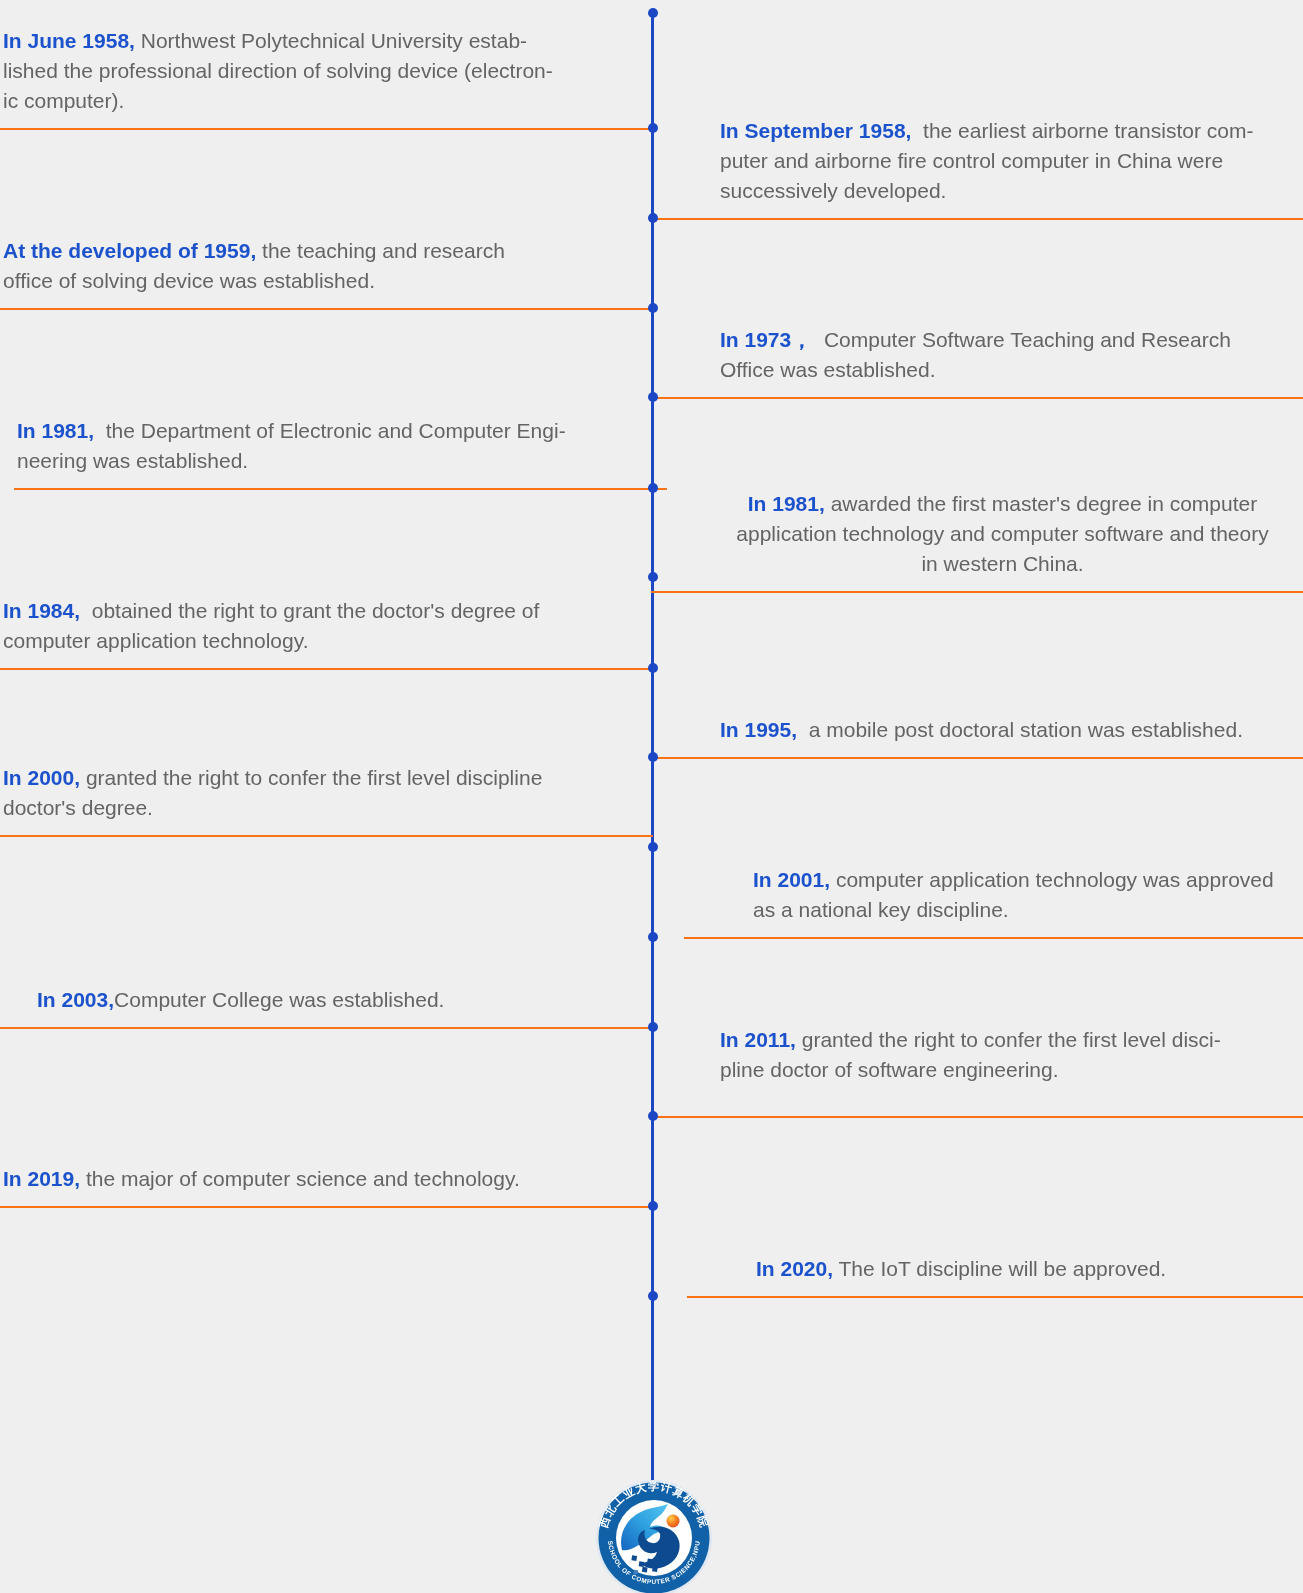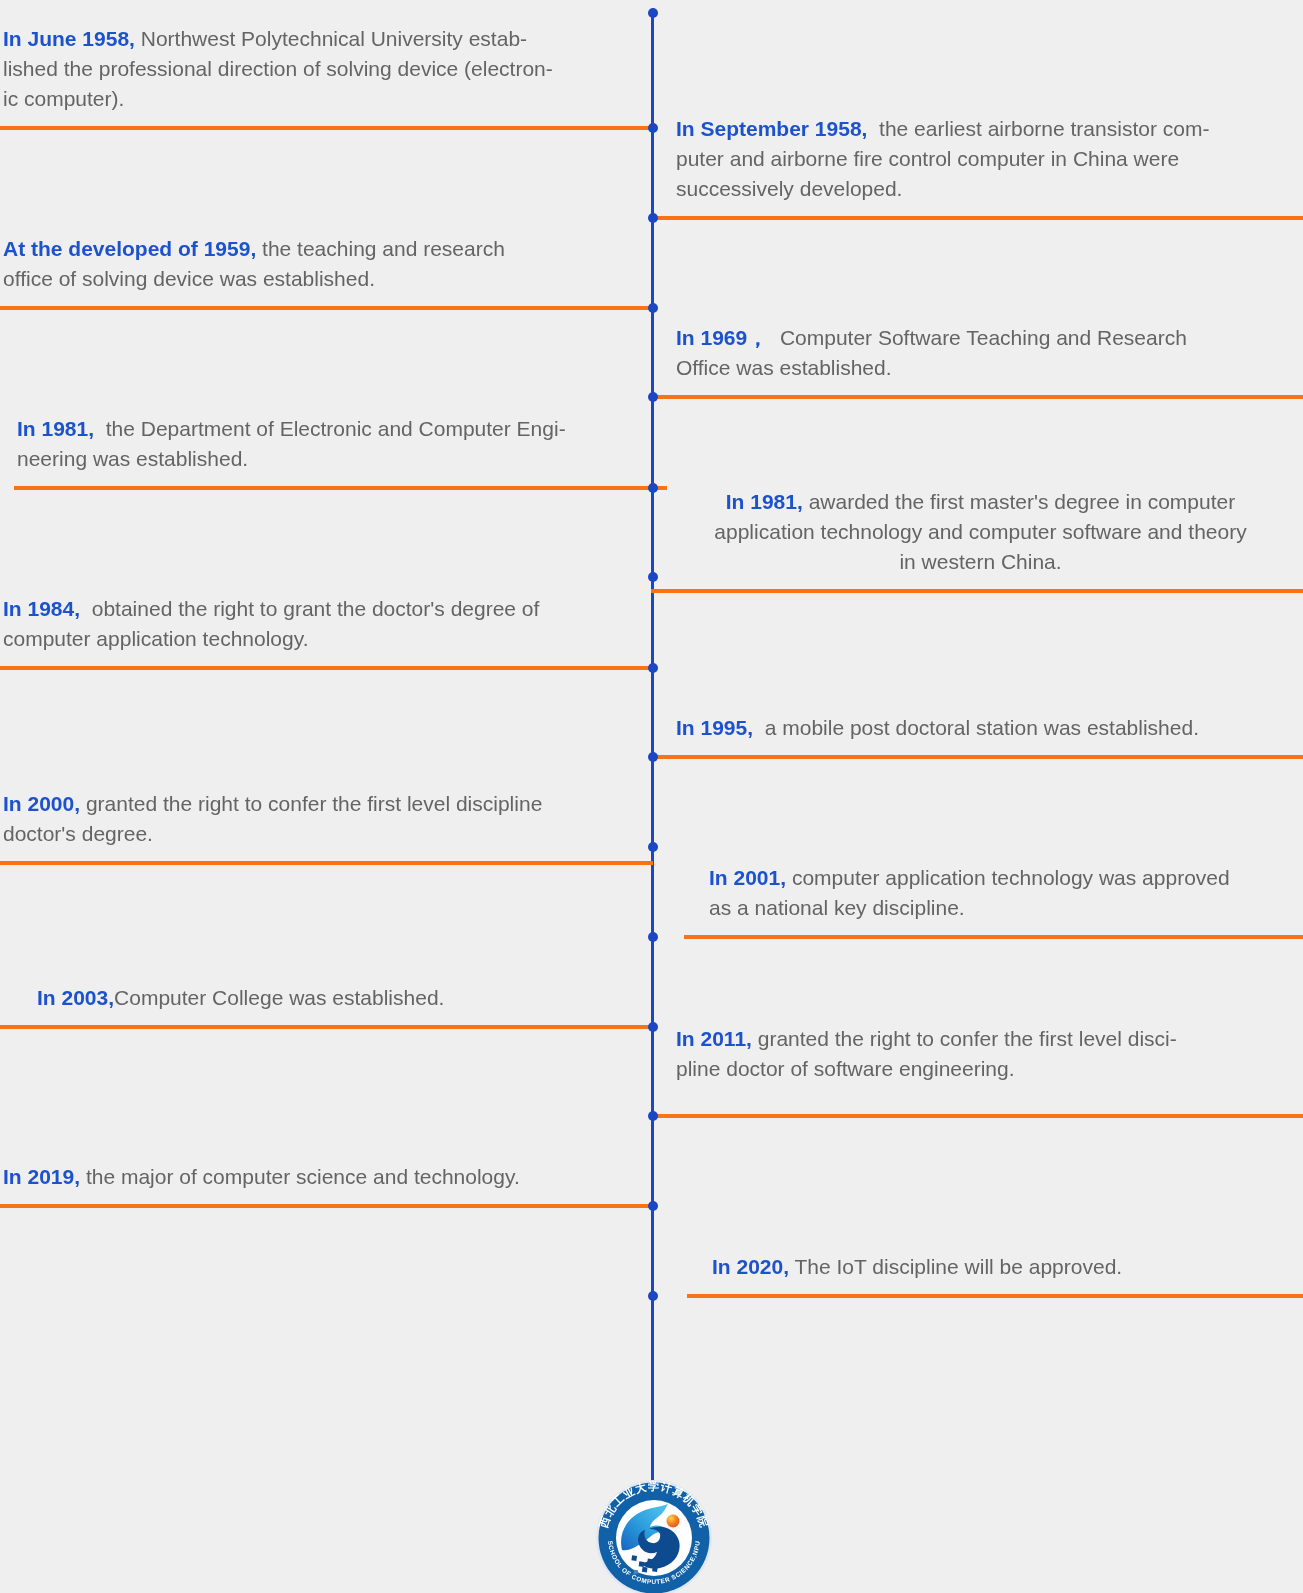--- a/index.html
+++ b/index.html
@@ -12,25 +12,25 @@
   .axis{
     position:absolute;left:651px;top:13px;width:3px;height:1470px;
     background:#1b46c4;
   }
   .dot{
     position:absolute;width:10px;height:10px;border-radius:50%;
     background:#1b46c4;left:648px;
   }
   .event{
     position:absolute;height:112px;box-sizing:border-box;
-    border-bottom:4px solid #f97316;
+    border-bottom:2px solid #f97316;
     display:flex;flex-direction:column;justify-content:flex-end;
   }
   .event.left{left:0;width:653px;}
-  .event.right{left:651px;width:652px;}
+  .event.right{left:651px;width:652px;padding-left:44px;}
   .event-text{
     margin:0;font-size:21px;line-height:30px;color:#646464;
     white-space:pre-wrap;
   }
   .event.left  .event-text{padding:0 26px 12px 3px;}
   .event.right .event-text{padding:0 18px 12px 25px;}
   .event-date{color:#1d52cd;font-weight:700;}
   #logo{position:absolute;left:594px;top:1478px;width:120px;height:120px;}
   .arc-cn{font-size:11px;font-weight:700;fill:#ffffff;letter-spacing:1px;}
   .arc-en{font-size:6.4px;font-weight:700;fill:#ffffff;letter-spacing:0.55px;}
@@ -50,40 +50,40 @@
       <div class="dot" style="top: 123px;"></div>
       <div class="event right" style="top: 108px;">
         <p class="event-text"><span class="event-date">In September 1958,</span>  the earliest airborne transistor com-<br>puter and airborne fire control computer in China were<br>successively developed.</p>
       </div>
       <div class="dot" style="top: 213px;"></div>
       <div class="event left" style="top: 198px;">
         <p class="event-text"><span class="event-date">At the developed of 1959,</span> the teaching and research<br>office of solving device was established.</p>
       </div>
       <div class="dot" style="top: 303px;"></div>
       <div class="event right" style="top: 287px;">
-        <p class="event-text"><span class="event-date">In 1969，</span>  Computer Software Teaching and Research<br>Office was established.</p>
+        <p class="event-text"><span class="event-date">In 1973，</span>  Computer Software Teaching and Research<br>Office was established.</p>
       </div>
       <div class="dot" style="top: 392px;"></div>
       <div class="event left" style="top: 378px; margin-left: 14px;">
         <p class="event-text"><span class="event-date">In 1981,</span>  the Department of Electronic and Computer Engi-<br>neering was established.</p>
       </div>
       <div class="dot" style="top: 483px;"></div>
       <div class="event right" style="top: 481px; text-align: center;">
         <p class="event-text"><span class="event-date">In 1981,</span> awarded the first master's degree in computer<br>application technology and computer software and theory<br>in western China.</p>
       </div>
       <div class="dot" style="top: 572px;"></div>
       <div class="event left" style="top: 558px;">
         <p class="event-text"><span class="event-date">In 1984,</span>  obtained the right to grant the doctor's degree of<br>computer application technology.</p>
       </div>
       <div class="dot" style="top: 663px;"></div>
       <div class="event right" style="top: 647px;">
         <p class="event-text"><span class="event-date">In 1995,</span>  a mobile post doctoral station was established.</p>
       </div>
       <div class="dot" style="top: 752px;"></div>
-      <div class="event left" style="top: 753px;">
+      <div class="event left" style="top: 725px;">
         <p class="event-text"><span class="event-date">In 2000,</span> granted the right to confer the first level discipline<br>doctor's degree.</p>
       </div>
       <div class="dot" style="top: 842px;"></div>
       <div class="event right" style="top: 827px; margin-left: 33px;">
         <p class="event-text"><span class="event-date">In 2001,</span> computer application technology was approved<br>as a national key discipline.</p>
       </div>
       <div class="dot" style="top: 932px;"></div>
       <div class="event left" style="top: 917px; padding-left: 34px;">
         <p class="event-text"><span class="event-date">In 2003,</span>Computer College was established.</p>
       </div>

